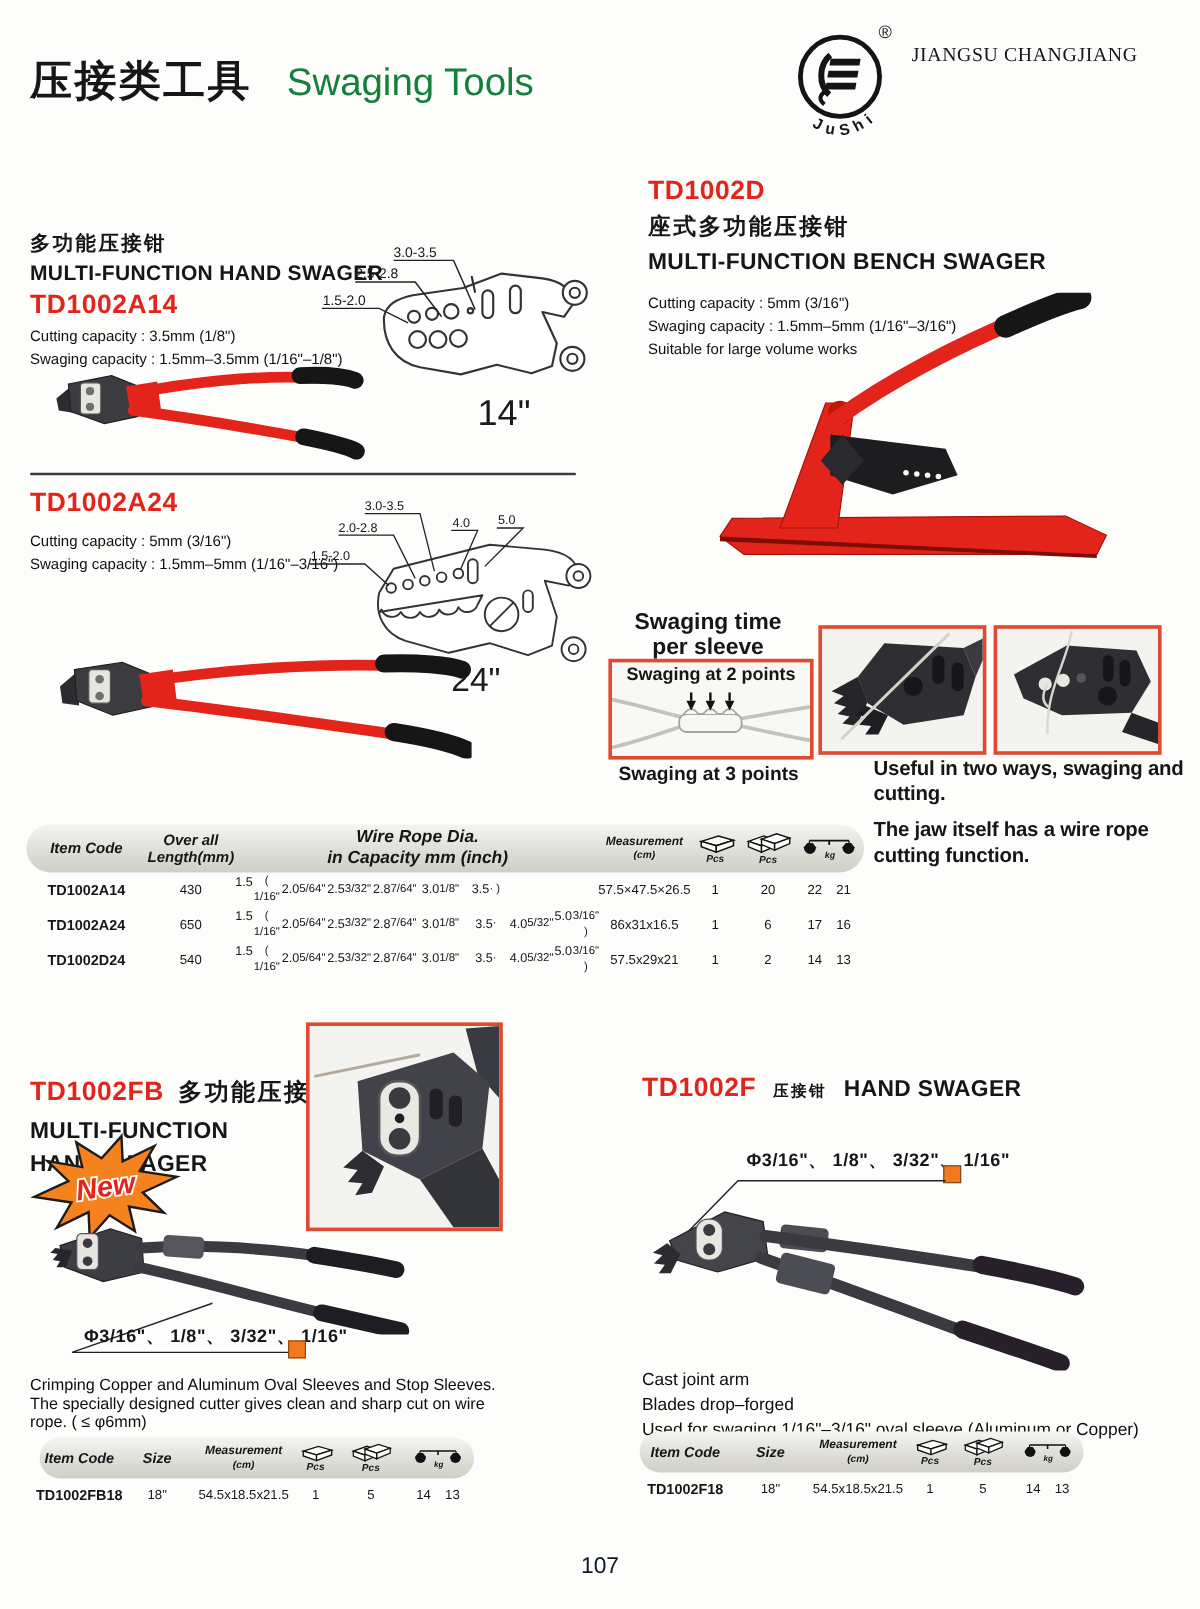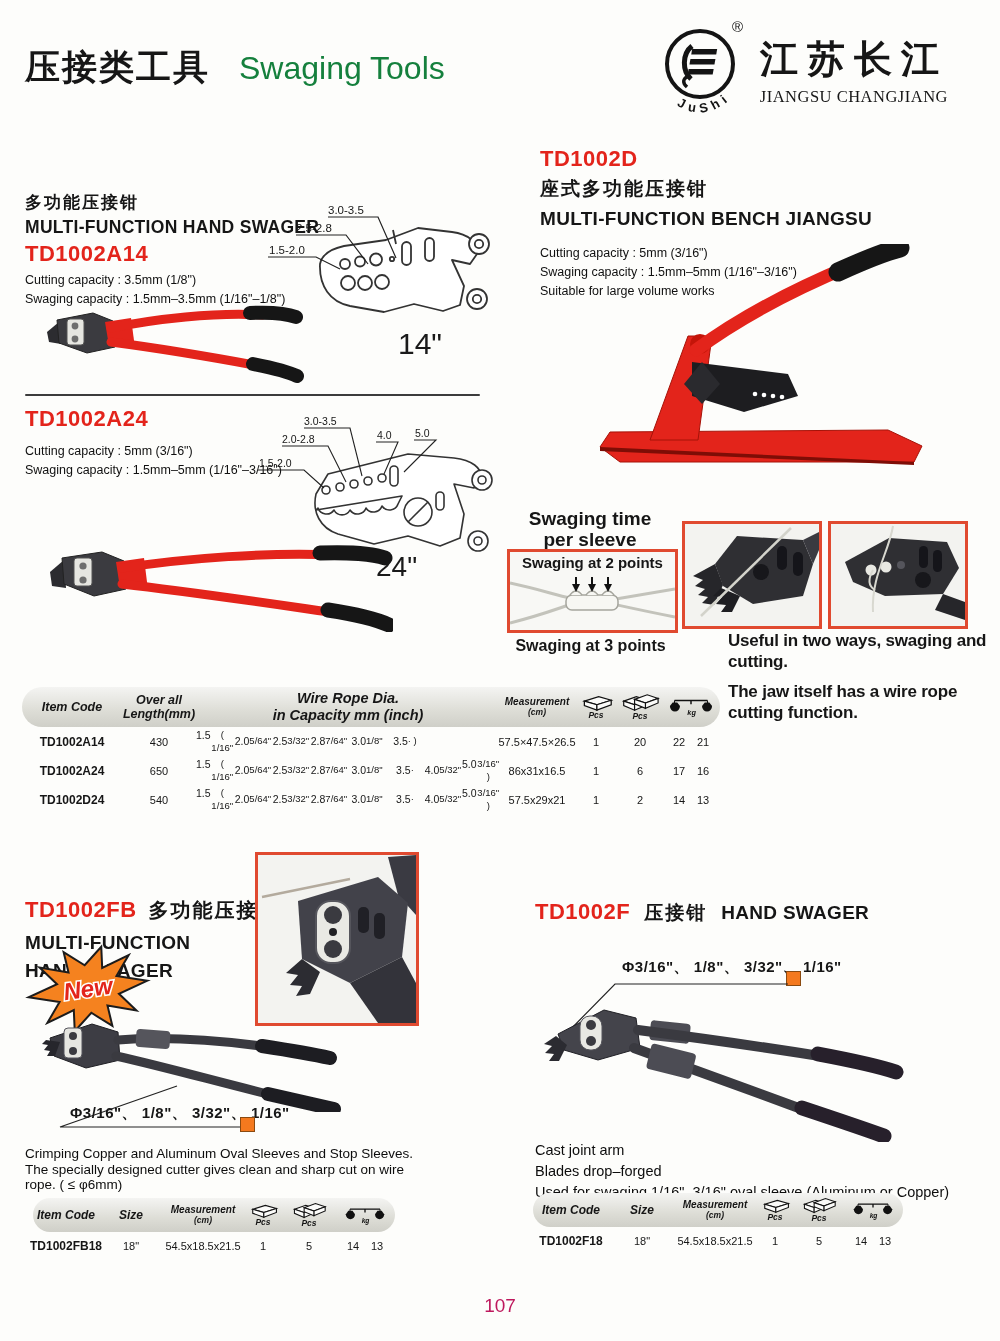--- a/index.html
+++ b/index.html
@@ -48,21 +48,21 @@
   .td.code{font-weight:bold;font-size:12px;}
   .wcell{display:flex;line-height:12.5px;}
   .wcell .mm{font-size:10.5px;}
   .wcell .in{font-size:9.5px;}
   .kgcell span{display:inline-block;width:24px;text-align:center;}
 
   .desc{font-size:13.5px;line-height:15.5px;color:#0d0d0d;}
   .desc2{font-size:14.5px;line-height:21px;color:#0d0d0d;}
   .sizes{font-size:15px;font-weight:bold;letter-spacing:.5px;white-space:nowrap;}
   .osq{width:13px;height:13px;background:#f4791e;border:1px solid #8a4a10;}
-  .footer{width:100%;text-align:center;font-size:19px;color:#be185d;}
+  .footer{width:100%;text-align:center;font-size:19px;color:#0f172a;}
   svg text{font-family:"Liberation Sans",sans-serif;}
 </style>
 </head>
 <body>
 
 <div class="page">
 
   <div class="abs hdr-title">
     <span class="hdr-zh">压接类工具</span>
     <span class="hdr-en">Swaging Tools</span>
@@ -78,21 +78,20 @@
       </g>
       <path d="M34,30 C24,38 24,55 33,63" fill="none" stroke="#141414" stroke-width="5"></path>
       <path d="M30,60 q-8,5 -1,11" fill="none" stroke="#141414" stroke-width="3.5"></path>
       <text x="74" y="16" font-size="15" fill="#141414">®</text>
       <path id="jsarc" d="M12,84 Q42,110 74,82" fill="none" stroke="none"></path>
       <text font-size="13" font-weight="bold" fill="#141414" letter-spacing="5">
         <textPath href="#jsarc" startOffset="12%">JuShi</textPath>
       </text>
     </svg>
     <div class="logo-right">
-      <div class="logo-zh">江苏长江</div>
       <div class="logo-en">JIANGSU CHANGJIANG</div>
     </div>
   </div>
 
   <div class="abs" style="left:25px;top:146px;">
     <div class="sec-zh">多功能压接钳</div>
     <div class="sec-title" style="margin-top:3px;">MULTI-FUNCTION HAND SWAGER</div>
     <div class="sec-code" style="margin-top:3px;">TD1002A14</div>
     <div class="spec" style="margin-top:4px;">
       <div>Cutting capacity :  3.5mm (1/8")</div>
@@ -142,21 +141,21 @@
     <path d="M205,23 C226,22 243,24 251,27" stroke="#161616" stroke-width="14" fill="none" stroke-linecap="round"></path>
     <path d="M66,52 C112,58 172,68 220,77" stroke="#e3241b" stroke-width="9" fill="none" stroke-linecap="round"></path>
     <path d="M208,74 C228,78 244,82 252,86" stroke="#161616" stroke-width="14" fill="none" stroke-linecap="round"></path>
   </svg>
 
   <div class="abs divider" style="left:25px;top:394px;width:455px;"></div>
 
   <div class="abs" style="left:540px;top:146px;">
     <div class="sec-code">TD1002D</div>
     <div class="sec-zh" style="font-size:19px;margin-top:4px;">座式多功能压接钳</div>
-    <div class="sec-title" style="font-size:19px;margin-top:6px;">MULTI-FUNCTION BENCH JIANGSU</div>
+    <div class="sec-title" style="font-size:19px;margin-top:6px;">MULTI-FUNCTION BENCH SWAGER</div>
     <div class="spec" style="margin-top:14px;">
       <div>Cutting capacity :  5mm (3/16")</div>
       <div>Swaging capacity : 1.5mm–5mm (1/16"–3/16")</div>
       <div>Suitable for large volume works</div>
     </div>
   </div>
 
   <svg class="abs" style="left:592px;top:244px;" width="336" height="222" viewBox="0 0 336 222">
     <polygon points="18,188 296,186 330,202 322,218 28,218 8,203" fill="#e3241b" stroke="#a61208" stroke-width="1"></polygon>
     <polygon points="8,203 322,218 322,221 8,207" fill="#7e0d06"></polygon>
@@ -620,21 +619,21 @@
       <div class="td">5</div>
       <div class="td kgcell">
           <span>14</span>
           <span>13</span>
         </div>
     </div>
   </div>
 
   <div class="abs" style="left:535px;top:855px;display:flex;align-items:baseline;gap:14px;">
     <span class="sec-code">TD1002F</span>
-    <span class="sec-zh" style="font-size:19px;">压接钳</span>
+    <span class="sec-zh" style="font-size:13px;">压接钳</span>
     <span class="sec-title" style="font-size:19px;">HAND SWAGER</span>
   </div>
 
   <div class="abs sizes" style="left:622px;top:958px;">Φ3/16"、 1/8"、 3/32"、 1/16"</div>
   <div class="abs osq" style="left:786px;top:971px;"></div>
   <svg class="abs" style="left:555px;top:975px;" width="250" height="65" viewBox="0 0 250 65">
     <polyline points="233,9 60,9 12,58" fill="none" stroke="#222" stroke-width="1.2"></polyline>
   </svg>
 
   <svg class="abs" style="left:540px;top:992px;" width="370" height="150" viewBox="0 0 370 150">

